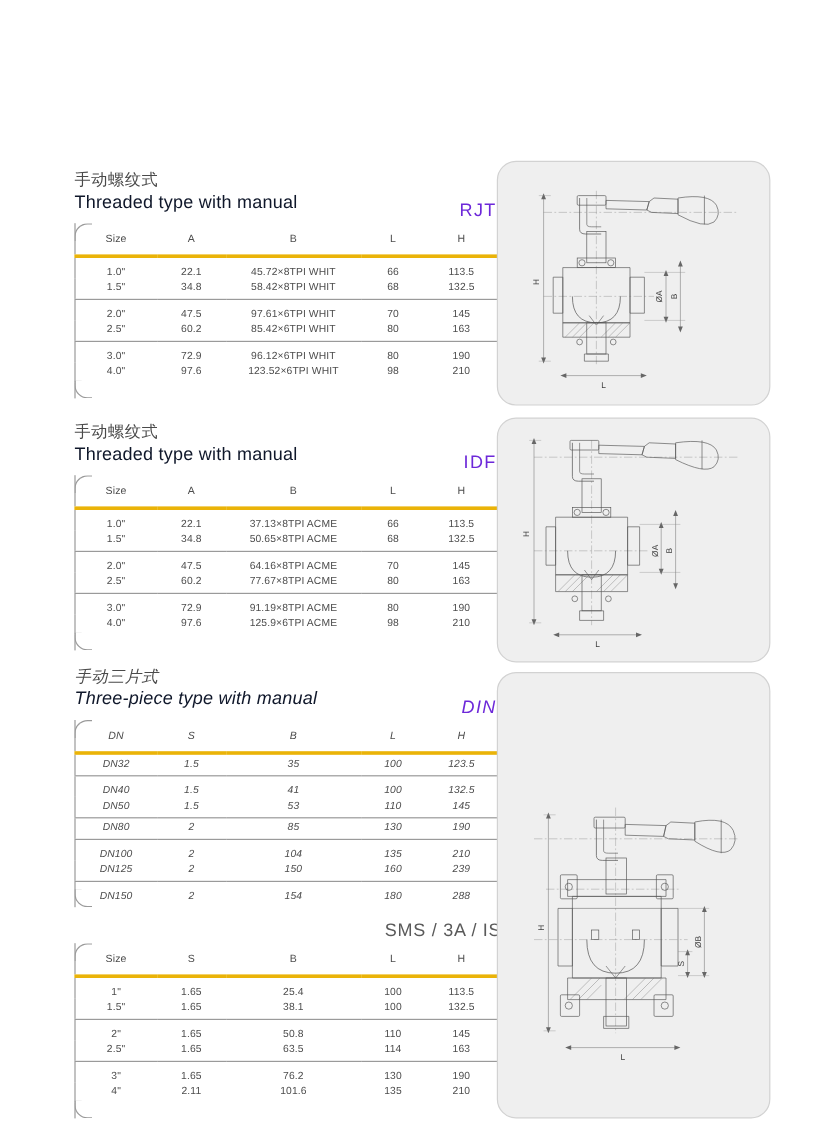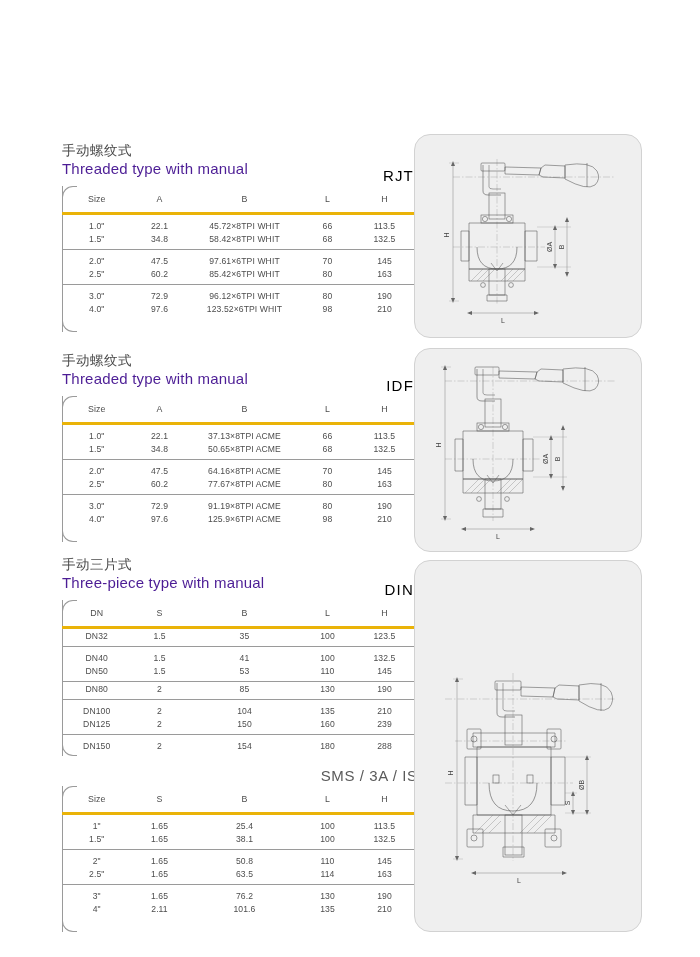--- a/index.html
+++ b/index.html
@@ -7,35 +7,35 @@
     width:700px;height:957px;background:#ffffff;
     font-family:"Liberation Sans","DejaVu Sans",sans-serif;
     color:#3a3a3a;position:relative;overflow:hidden;
   }
   .page{position:absolute;inset:0;}
 
   
   .block{position:absolute;left:62px;width:372px;}
   .blk1{top:142px;}
   .blk2{top:352px;}
-  .blk3{top:556px;}
+  .blk3{top:556px;font-style:italic;}
   .blk4{top:760px;}
 
   .titlewrap{position:relative;height:44px;}
   .t-cn{
     font-size:13.5px;line-height:17px;color:#4a4a4a;letter-spacing:.5px;
     font-family:"DejaVu Sans","Liberation Sans",sans-serif;
   }
   .t-en{
-    font-size:15px;line-height:19px;color:#4c1d95;letter-spacing:.2px;
+    font-size:15px;line-height:19px;color:#0f172a;letter-spacing:.2px;
     font-weight:300;
   }
   .t-std{
     position:absolute;right:20px;bottom:2px;
-    font-size:15px;color:#000000;letter-spacing:1.2px;
+    font-size:15px;color:#6d28d9;letter-spacing:1.2px;
   }
   .t-std-wide{
     position:absolute;right:4px;bottom:2px;
     font-size:15px;color:#5a5a5a;letter-spacing:.6px;
   }
   .std-only{position:relative;height:26px;}
 
   
   .tbl{
     width:352px;border-collapse:collapse;table-layout:fixed;

